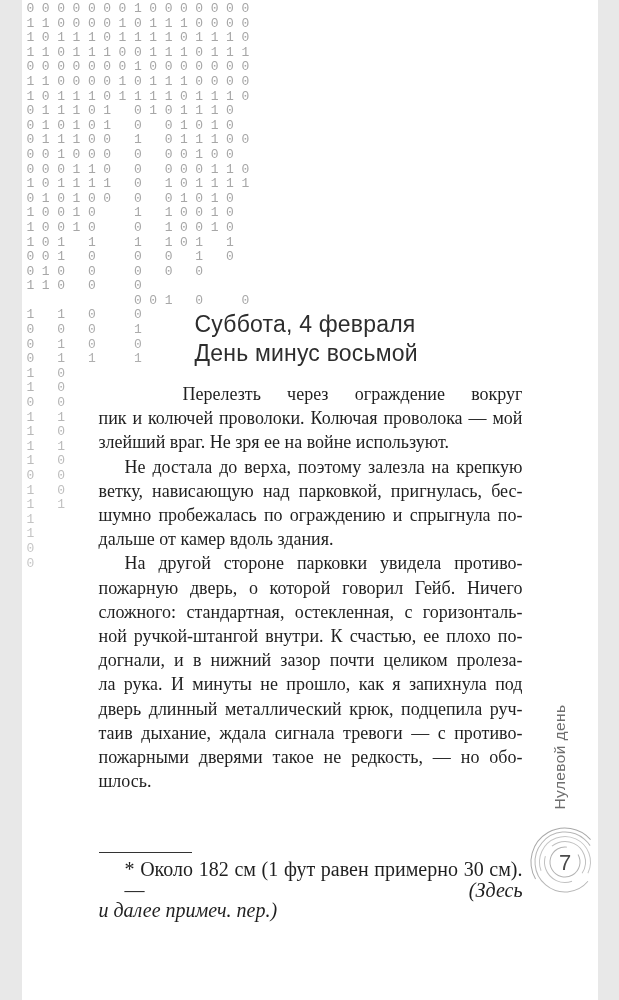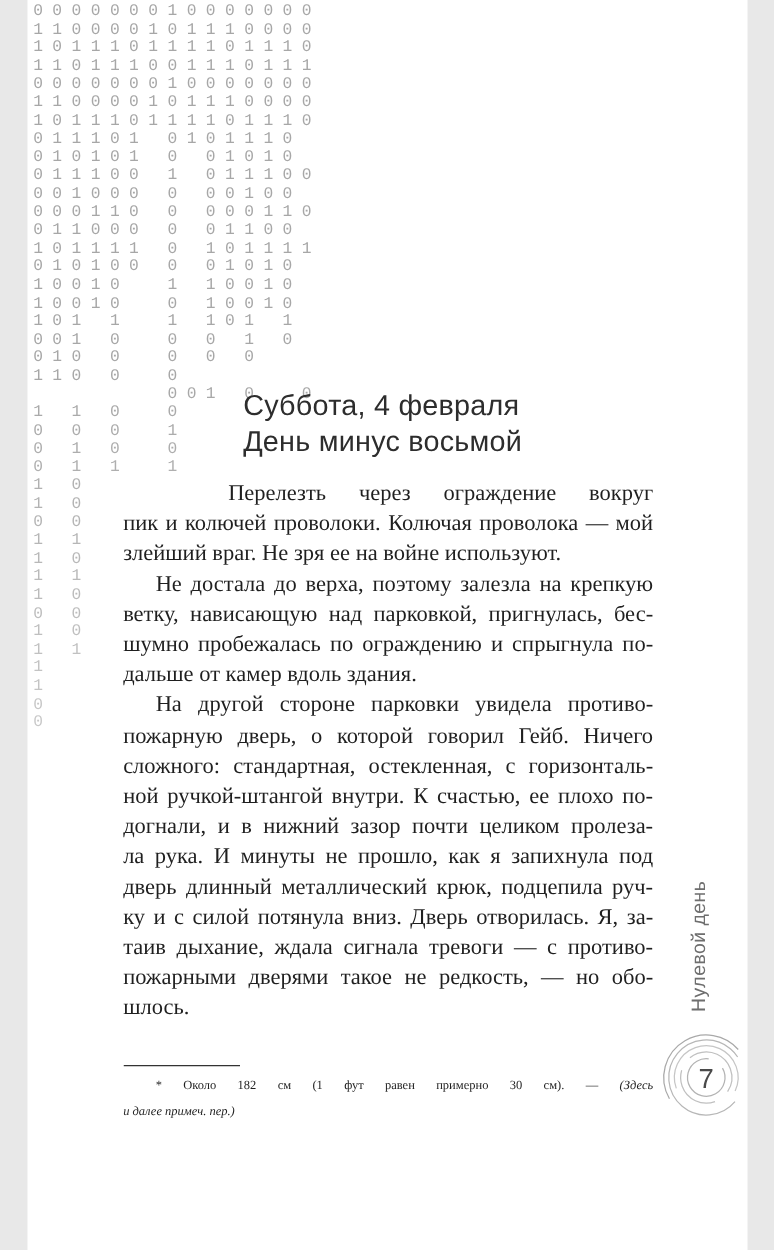--- a/index.html
+++ b/index.html
@@ -52,21 +52,21 @@
   }
   .para.p-first .line:first-child { padding-left:84px; }
   .para.p-normal .line:first-child { padding-left:26px; }
   
   .footnote-rule {
     position:absolute; left:77px; top:852px; width:93px; height:0;
     border-top:1.5px solid var(--footnote-rule,#333333);
   }
   .footnote {
     position:absolute; left:77px; top:859px; width:424px;
-    font-size:10px;
+    font-size:20px;
     line-height:20.5px;
     color:var(--body-text,#1f1f1f);
   }
   .fn-line1 {
     text-align:justify;
     -moz-text-align-last:justify;
     text-align-last:justify;
     padding-left:26px;
   }
   .italic { font-style:italic; }
@@ -100,21 +100,20 @@
       <div class="bin-row">101110111101110</div>
       <div class="bin-row">110111001110111</div>
       <div class="bin-row">000000010000000</div>
       <div class="bin-row">110000101110000</div>
       <div class="bin-row">101110111101110</div>
       <div class="bin-row">011101 0101110</div>
       <div class="bin-row">010101 0 01010</div>
       <div class="bin-row">011100 1 011100</div>
       <div class="bin-row">001000 0 00100</div>
       <div class="bin-row">000110 0 000110</div>
-      <div class="bin-row">011000 0 01100</div>
       <div class="bin-row">101111 0 101111</div>
       <div class="bin-row">010100 0 01010</div>
       <div class="bin-row">10010  1 10010</div>
       <div class="bin-row">10010  0 10010</div>
       <div class="bin-row">101 1  1 101 1</div>
       <div class="bin-row">001 0  0 0 1 0</div>
       <div class="bin-row">010 0  0 0 0</div>
       <div class="bin-row" style="opacity: 1;">110 0  0</div>
       <div class="bin-row" style="opacity: 0.98; text-align: right;">001 0  0</div>
       <div class="bin-row" style="opacity: 0.96;">1 1 0  0</div>
@@ -155,21 +154,20 @@
         <div class="line">дальше от камер вдоль здания.</div>
       </div>
     <div class="para p-normal">
         <div class="line">На другой стороне парковки увидела противо-</div>
         <div class="line">пожарную дверь, о которой говорил Гейб. Ничего</div>
         <div class="line">сложного: стандартная, остекленная, с горизонталь-</div>
         <div class="line">ной ручкой-штангой внутри. К счастью, ее плохо по-</div>
         <div class="line">догнали, и в нижний зазор почти целиком пролеза-</div>
         <div class="line">ла рука. И минуты не прошло, как я запихнула под</div>
         <div class="line">дверь длинный металлический крюк, подцепила руч-</div>
-        <div class="line">ку и с силой потянула вниз. Дверь отворилась. Я, за-</div>
         <div class="line">таив дыхание, ждала сигнала тревоги — с противо-</div>
         <div class="line">пожарными дверями такое не редкость, — но обо-</div>
         <div class="line">шлось.</div>
       </div>
   </div>
 
   <div class="footnote-rule"></div>
   <div class="footnote">
     <div class="fn-line1"><span>* Около 182 см (1 фут равен примерно 30 см). — </span><span class="italic">(Здесь</span></div>
     <div class="fn-line2 italic">и далее примеч. пер.)</div>

